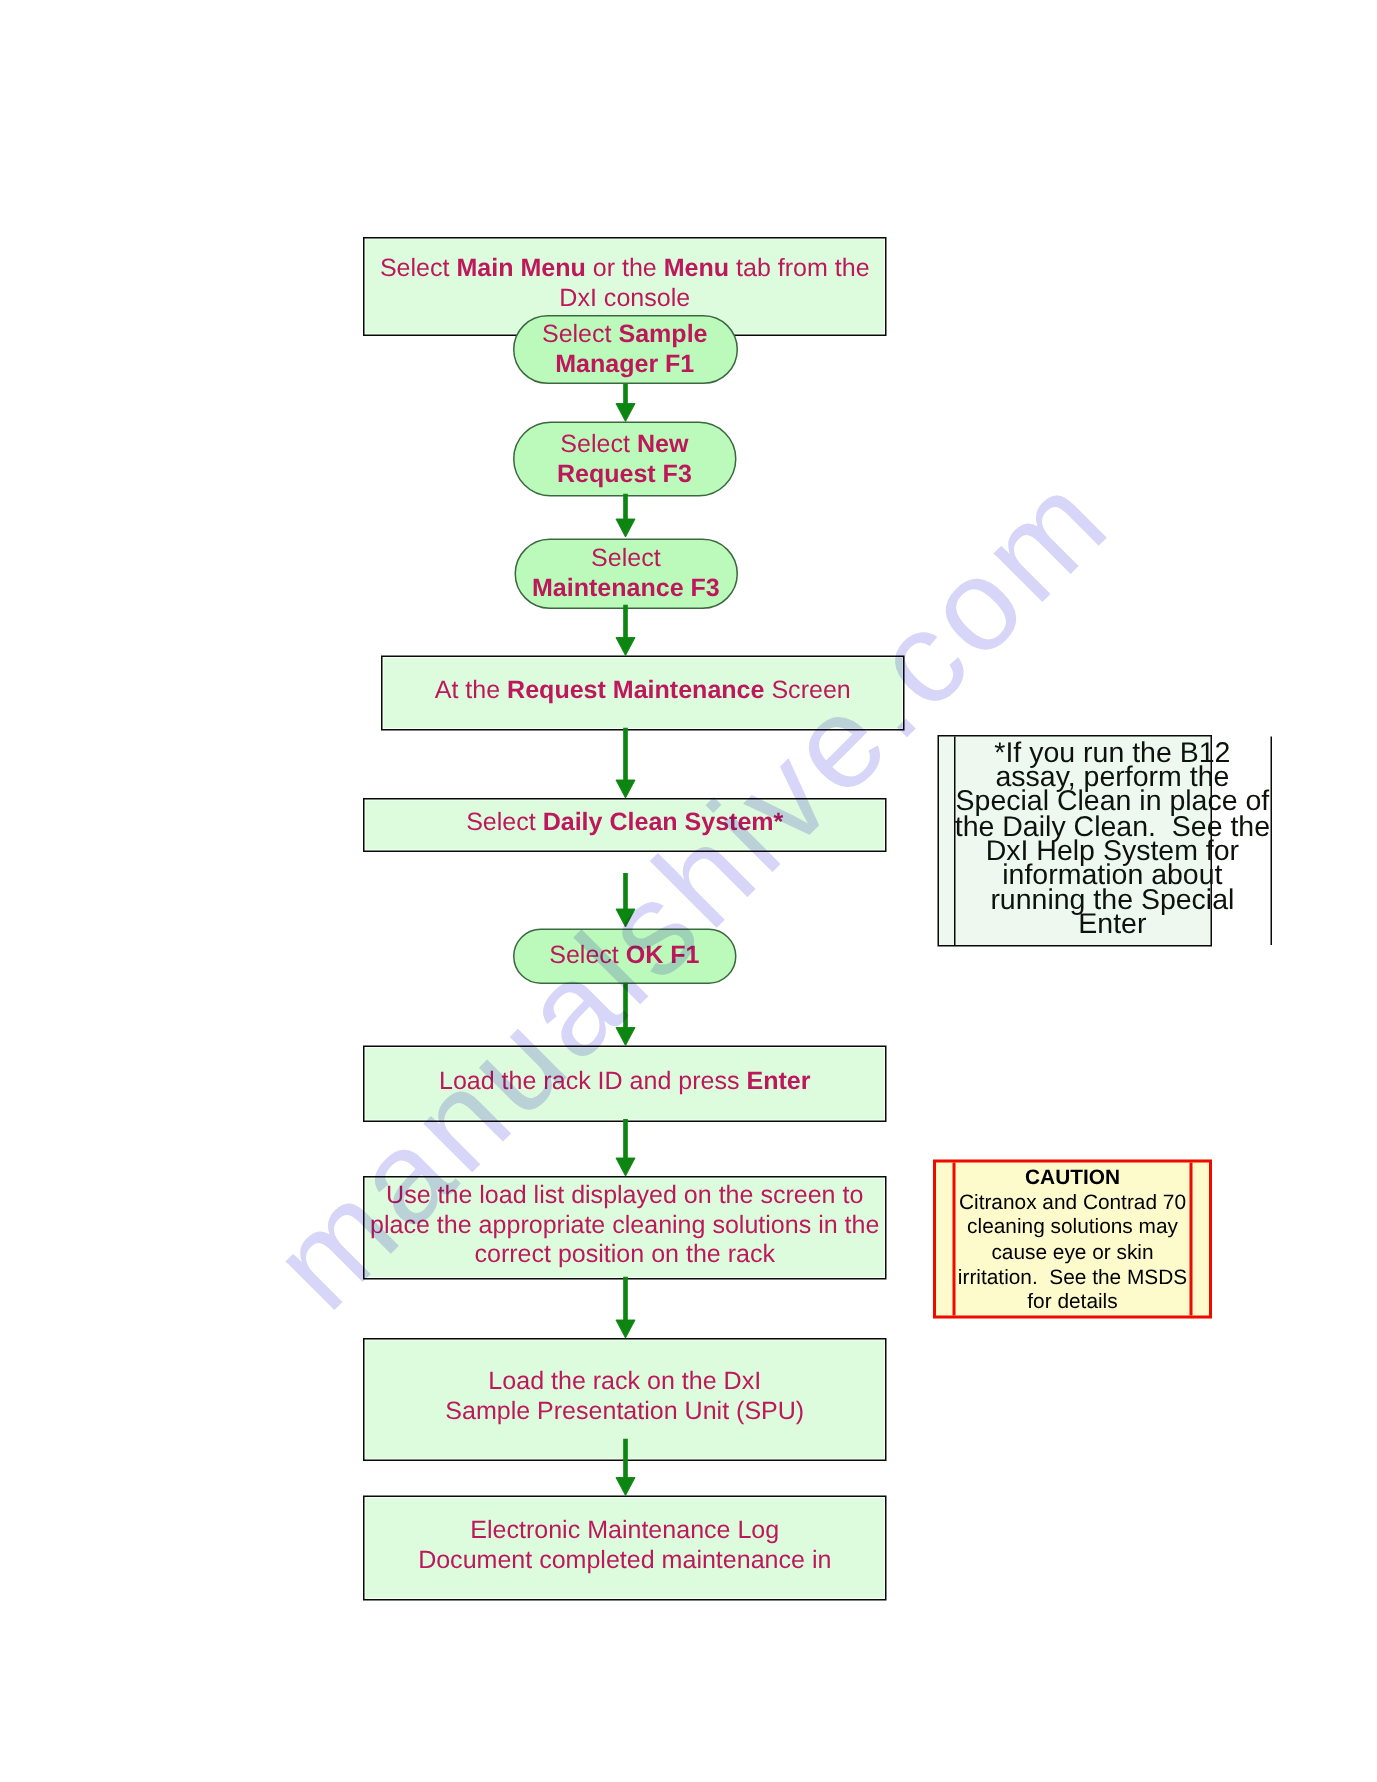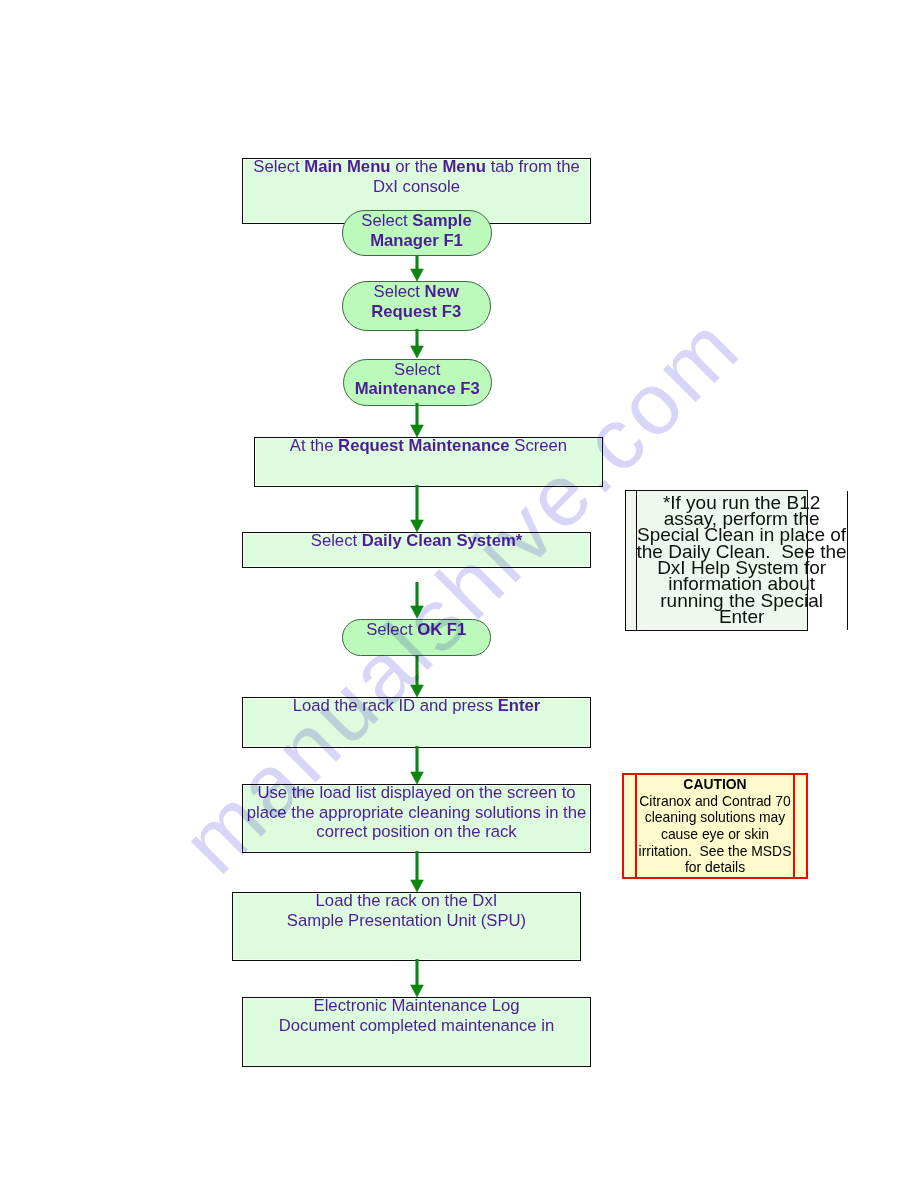--- a/index.html
+++ b/index.html
@@ -3,22 +3,22 @@
 <meta charset="utf-8">
 <title>Daily Clean System Flowchart</title>
 <style>
   html,body{margin:0;padding:0;}
   body{width:918px;height:1188px;background:#ffffff;
        font-family:"Liberation Sans",sans-serif;position:relative;overflow:hidden;}
   #page{position:absolute;left:0;top:0;width:918px;height:1188px;}
 
   
   .node{position:absolute;box-sizing:border-box;display:flex;
-        justify-content:center;text-align:center;
-        color:#4c1d95;font-size:16.7px;line-height:19.7px;}
+        align-items:center;justify-content:center;text-align:center;
+        color:#be185d;font-size:16.7px;line-height:19.7px;}
   .node .lines{display:block;}
   .rect .lines{transform:translateY(-1.8px);}
   .pill .lines{transform:translateY(0.2px);}
   .node .ln{white-space:nowrap;}
   .rect{background:#ddfbdd;border:1.5px solid #0a0a0a;
         box-shadow:inset 0 0 0 0.7px #fcfffc;}
   .pill{background:#bbfabb;border:1px solid #3c6840;border-radius:999px;}
   b{font-weight:bold;}
 
   
@@ -115,21 +115,21 @@
   </div>
 
   <div class="node rect" style="left: 242px; top: 784px; width: 349px; height: 69px;">
     <div class="lines">
       <div class="ln"><span>Use the load list displayed on the screen to</span></div>
       <div class="ln"><span>place the appropriate cleaning solutions in the</span></div>
       <div class="ln"><span>correct position on the rack</span></div>
     </div>
   </div>
 
-  <div class="node rect" style="left: 232px; top: 892px; width: 349px; height: 69px;">
+  <div class="node rect" style="left: 242px; top: 892px; width: 349px; height: 82px;">
     <div class="lines">
       <div class="ln"><span>Load the rack on the DxI</span></div>
       <div class="ln"><span>Sample Presentation Unit (SPU)</span></div>
     </div>
   </div>
 
   <div class="node rect" style="left: 242px; top: 997px; width: 349px; height: 70px;">
     <div class="lines">
       <div class="ln"><span>Electronic Maintenance Log</span></div>
       <div class="ln"><span>Document completed maintenance in</span></div>

